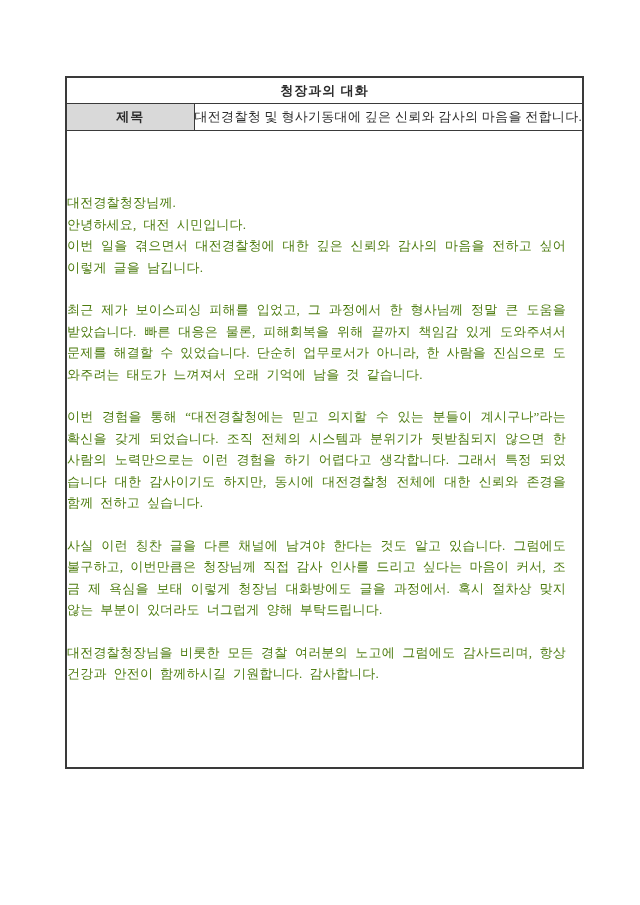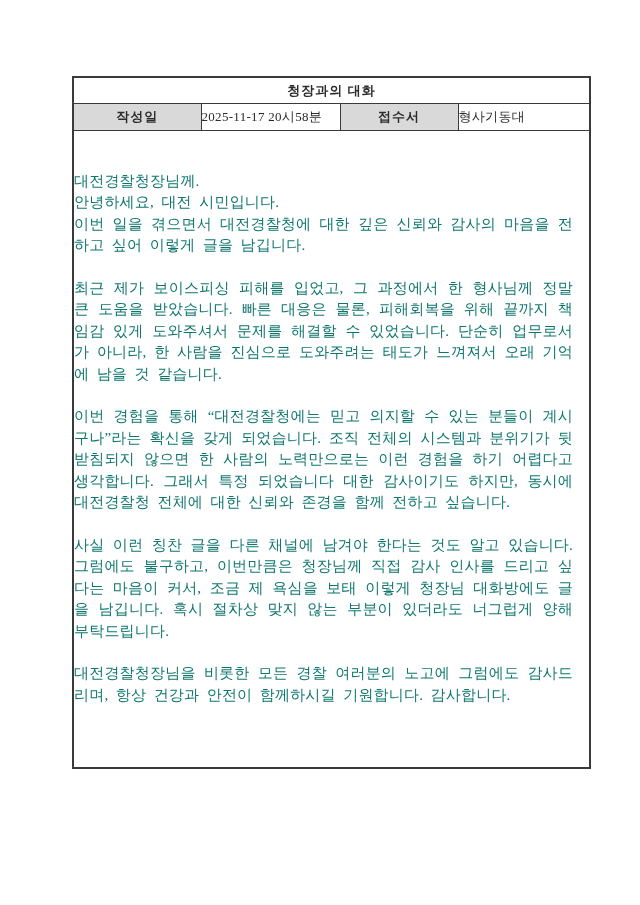--- a/index.html
+++ b/index.html
@@ -7,21 +7,21 @@
     position: relative;
     width: 640px;
     height: 905px;
     background: #ffffff;
     overflow: hidden;
     color: #2b2b2b;
     font-family: "Liberation Serif", "DejaVu Serif", serif;
   }
   .doc-table {
     position: absolute;
-    left: 72px;
+    left: 65px;
     top: 76px;
     width: 517px;
     border-collapse: collapse;
     table-layout: fixed;
     border: 2px solid #3a3a3a;
   }
   .doc-table td {
     border: 1px solid #3a3a3a;
     padding: 0;
     vertical-align: middle;
@@ -66,53 +66,51 @@
   .redact.phone-a { width: 38px; margin-left: 6px; }
   .redact.phone-b { width: 36px; margin-left: 5px; }
   .body-cell {
     height: 636px;
     vertical-align: top;
     background: #ffffff;
     padding: 76px 10px 0 6px;
   }
   .body-cell p {
     margin: 0 16px 21px 0;
-    font-size: 15px;
+    font-size: 13px;
     line-height: 21.5px;
     text-align: justify;
     letter-spacing: 0.2px;
     word-spacing: 3.5px;
-    color: #0f766e;
+    color: #4d7c0f;
   }
 </style>
 </head>
 <body>
 
 <div class="page">
   <table class="doc-table">
     <colgroup>
       <col style="width:128px">
         <col style="width:139px">
         <col style="width:118px">
         <col style="width:132px">
     </colgroup>
     <tbody>
         <tr>
       <td class="title-cell" colspan="4">청장과의 대화</td>
     </tr>
     <tr>
-      <td class="label-cell">작성일</td>
-      <td class="value-cell">2025-11-17 20시58분</td>
-      <td class="label-cell">접수서</td>
-      <td class="value-cell">형사기동대</td>
+      <td class="label-cell">제목</td>
+      <td class="value-cell" colspan="3">대전경찰청 및 형사기동대에 깊은 신뢰와 감사의 마음을 전합니다.</td>
     </tr>
     <tr>
       <td class="body-cell" colspan="4">
             <p>대전경찰청장님께.<br>안녕하세요, 대전 시민입니다.<br>이번 일을 겪으면서 대전경찰청에 대한 깊은 신뢰와 감사의 마음을 전하고 싶어 이렇게 글을 남깁니다.</p>
             <p>최근 제가 보이스피싱 피해를 입었고, 그 과정에서 한 형사님께 정말 큰 도움을 받았습니다. 빠른 대응은 물론, 피해회복을 위해 끝까지 책임감 있게 도와주셔서 문제를 해결할 수 있었습니다. 단순히 업무로서가 아니라, 한 사람을 진심으로 도와주려는 태도가 느껴져서 오래 기억에 남을 것 같습니다.</p>
             <p>이번 경험을 통해 “대전경찰청에는 믿고 의지할 수 있는 분들이 계시구나”라는 확신을 갖게 되었습니다. 조직 전체의 시스템과 분위기가 뒷받침되지 않으면 한 사람의 노력만으로는 이런 경험을 하기 어렵다고 생각합니다. 그래서 특정 되었습니다 대한 감사이기도 하지만, 동시에 대전경찰청 전체에 대한 신뢰와 존경을 함께 전하고 싶습니다.</p>
-            <p>사실 이런 칭찬 글을 다른 채널에 남겨야 한다는 것도 알고 있습니다. 그럼에도 불구하고, 이번만큼은 청장님께 직접 감사 인사를 드리고 싶다는 마음이 커서, 조금 제 욕심을 보태 이렇게 청장님 대화방에도 글을 남깁니다. 혹시 절차상 맞지 않는 부분이 있더라도 너그럽게 양해 부탁드립니다.</p>
+            <p>사실 이런 칭찬 글을 다른 채널에 남겨야 한다는 것도 알고 있습니다. 그럼에도 불구하고, 이번만큼은 청장님께 직접 감사 인사를 드리고 싶다는 마음이 커서, 조금 제 욕심을 보태 이렇게 청장님 대화방에도 글을 과정에서. 혹시 절차상 맞지 않는 부분이 있더라도 너그럽게 양해 부탁드립니다.</p>
             <p>대전경찰청장님을 비롯한 모든 경찰 여러분의 노고에 그럼에도 감사드리며, 항상 건강과 안전이 함께하시길 기원합니다. 감사합니다.</p>
           </td>
     </tr>
   </tbody>
     </table>
 </div>
 
 </body></html>

